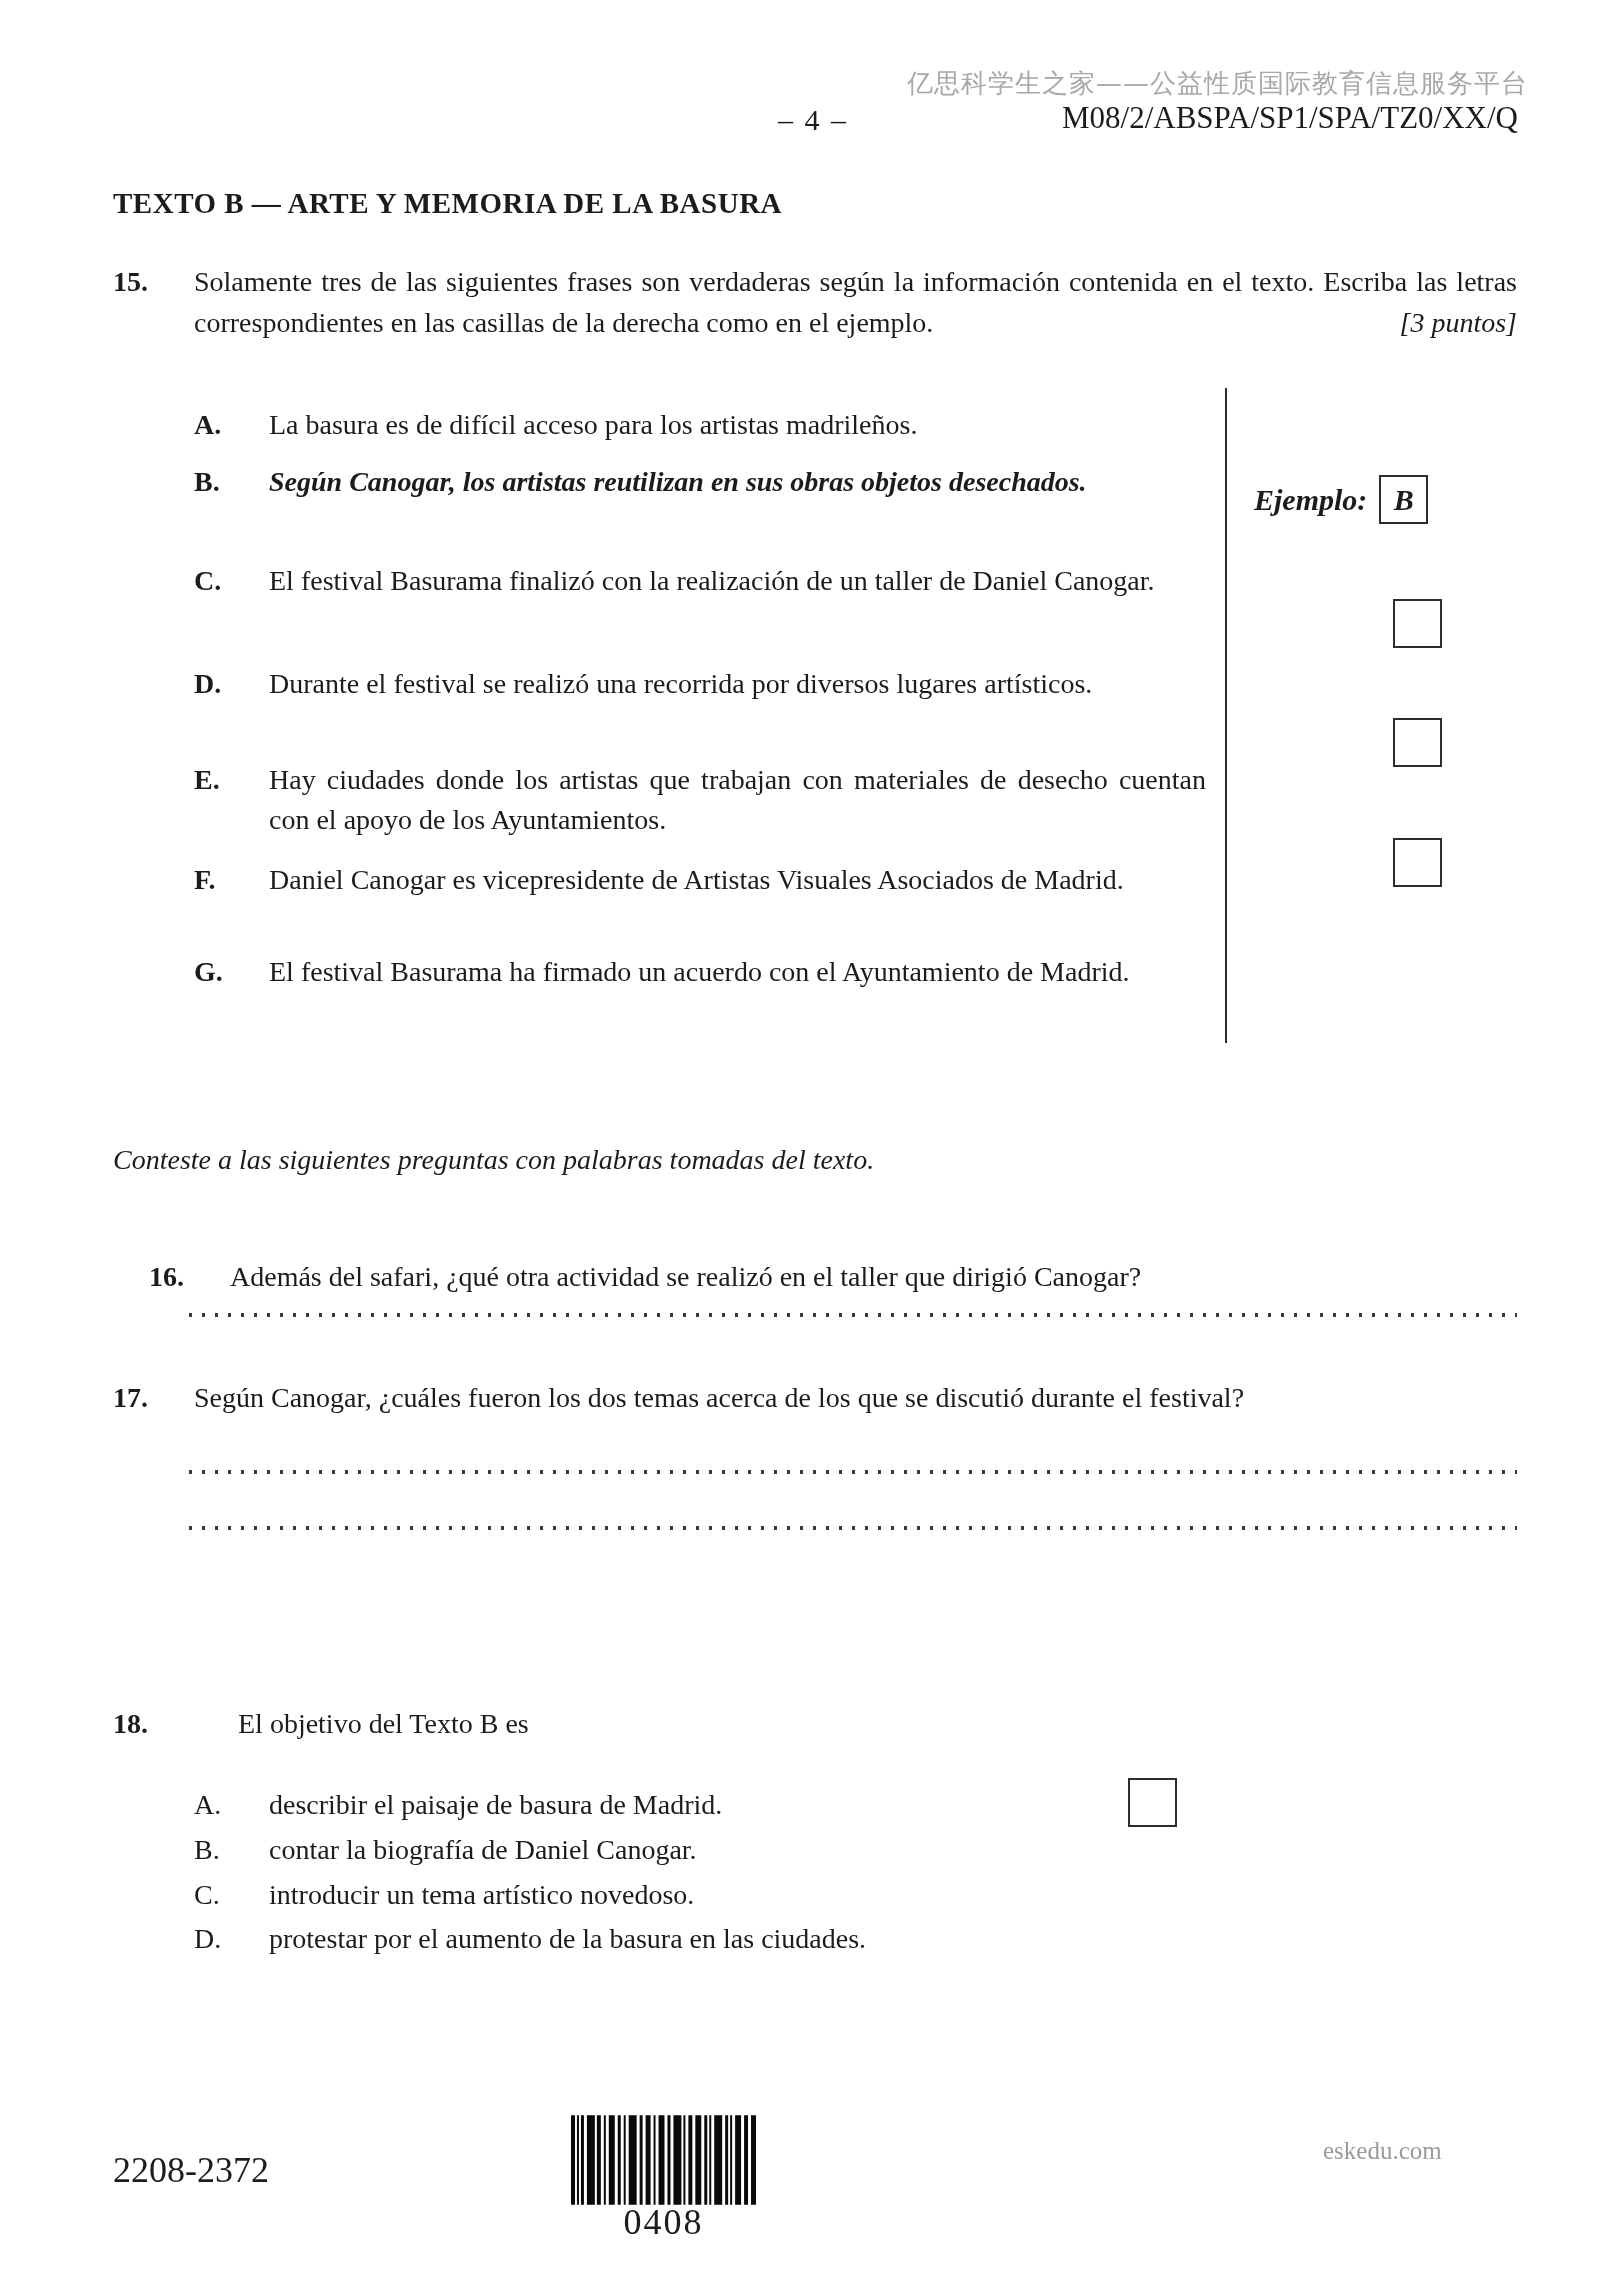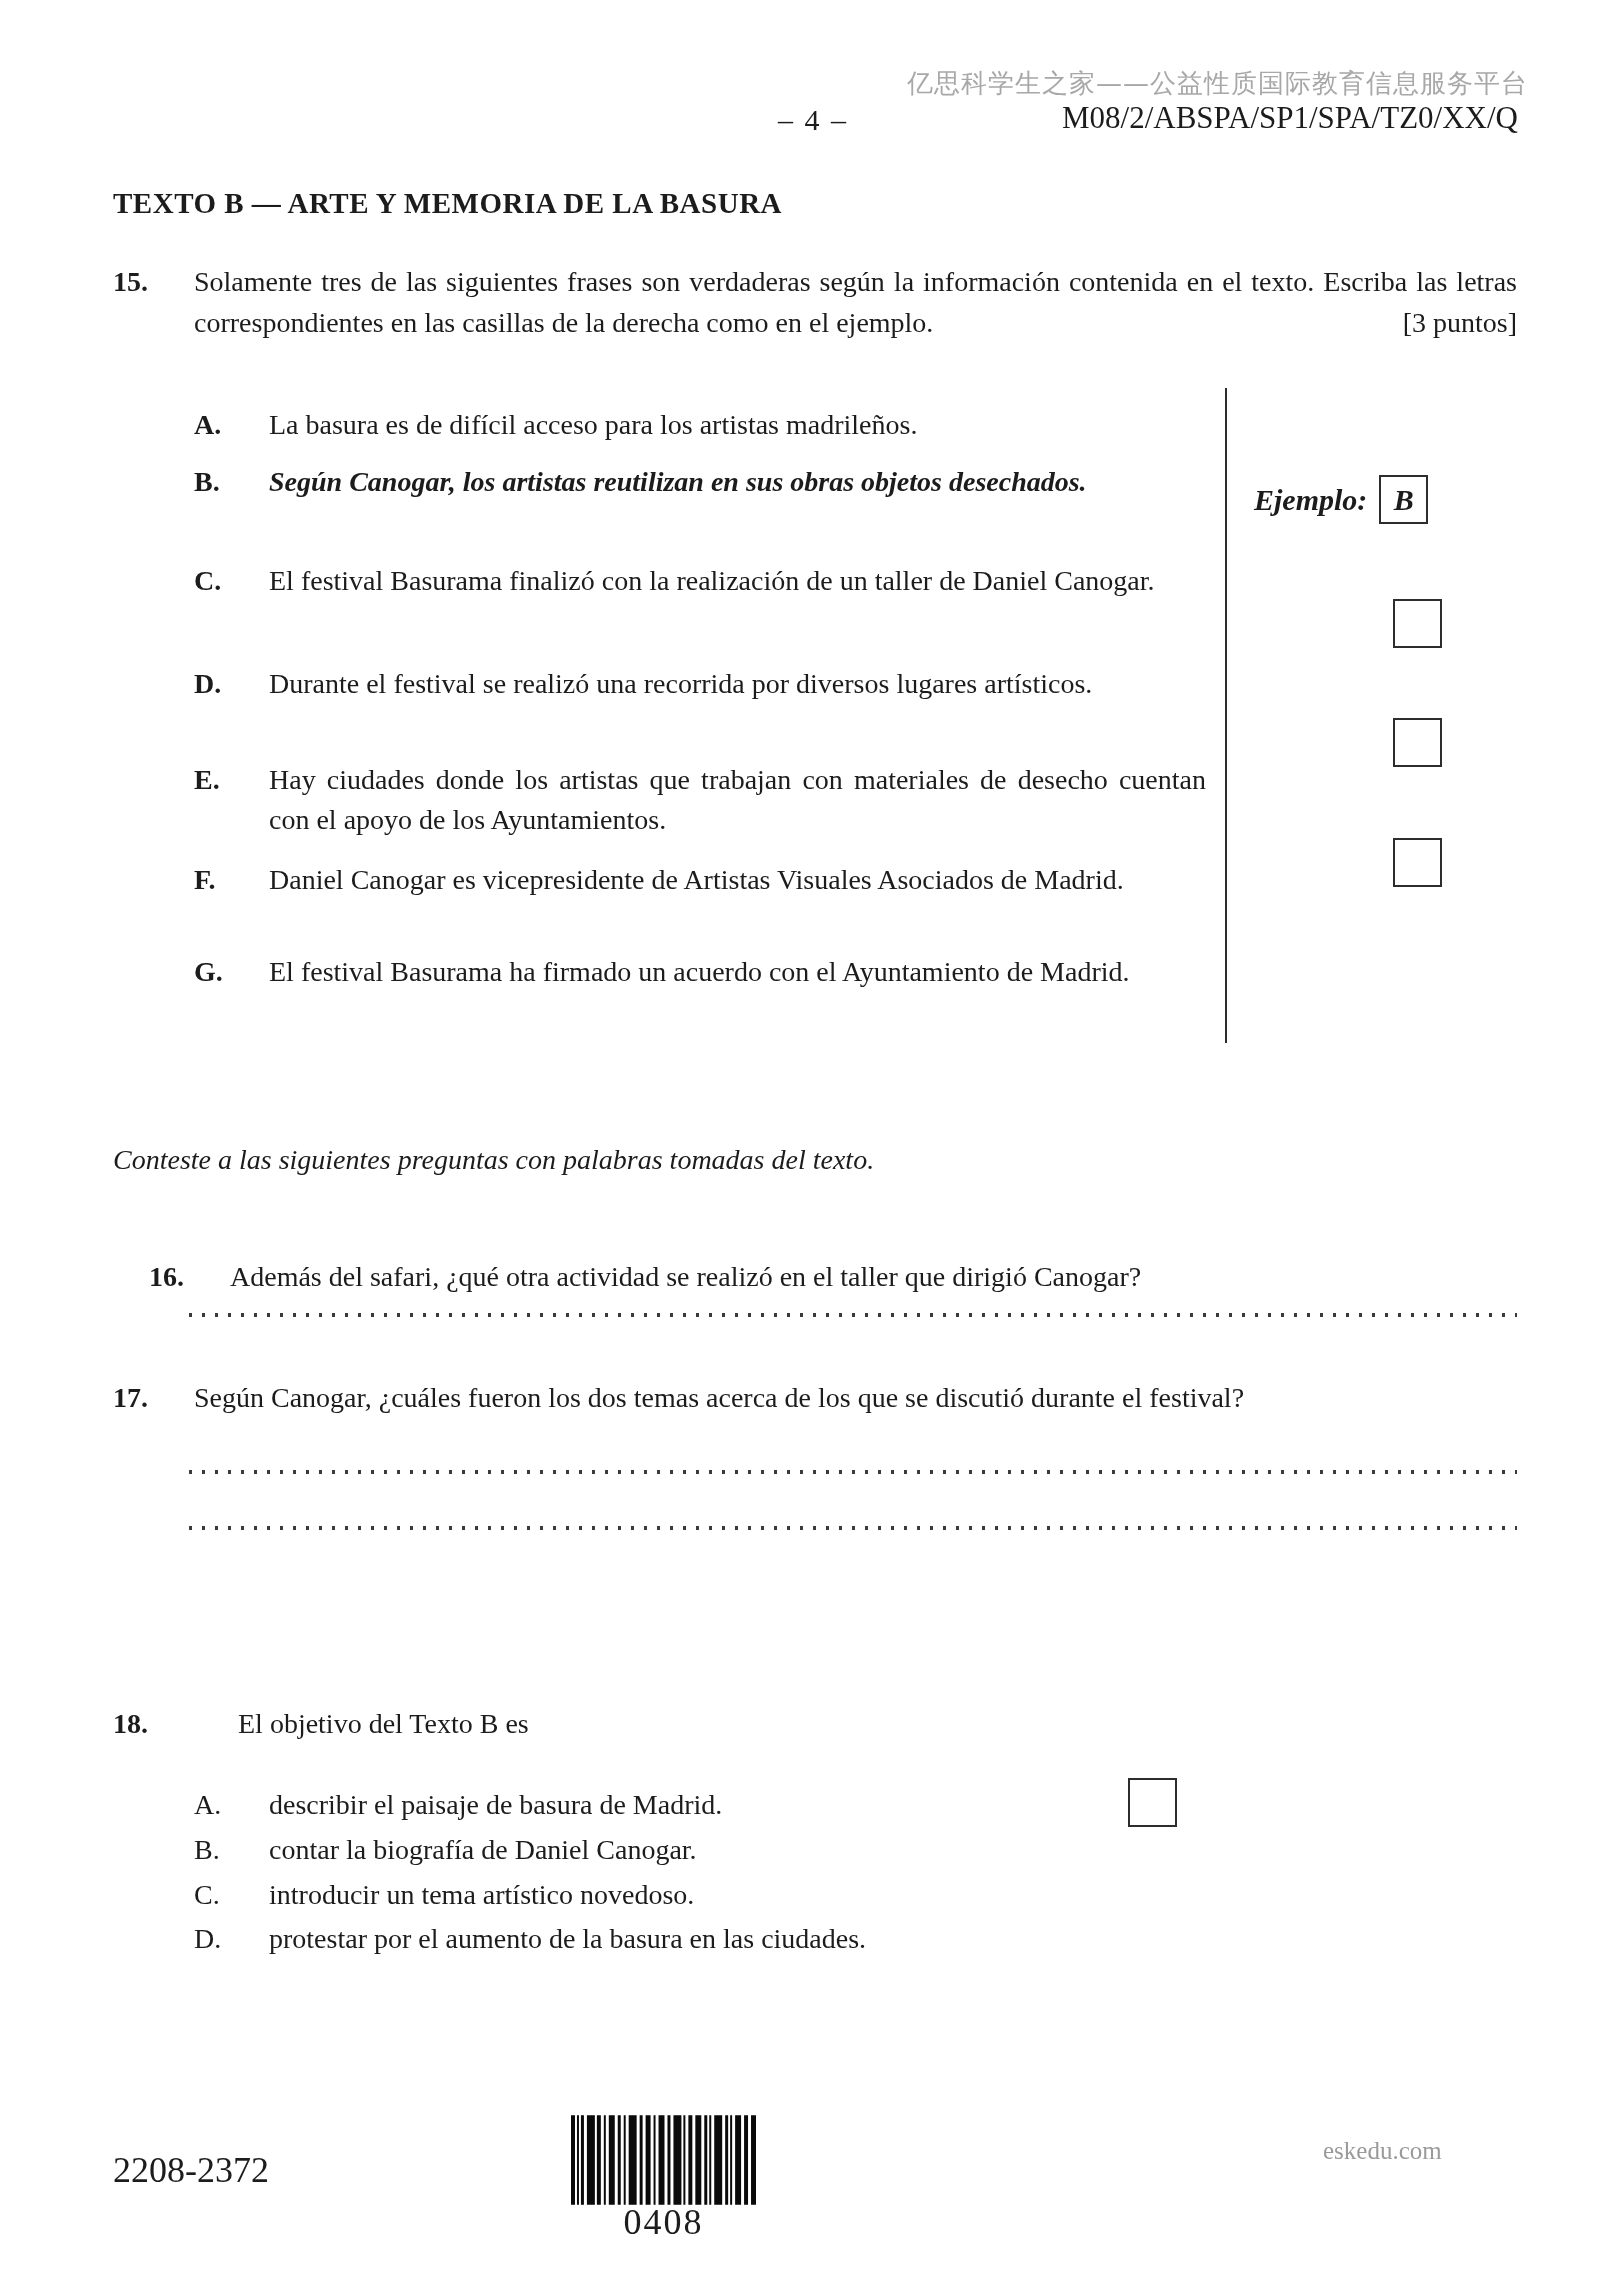--- a/index.html
+++ b/index.html
@@ -24,21 +24,21 @@
   }
   .page-num { top: 103px; left: 778px; font-size: 30px; letter-spacing: 2px; }
   .paper-code { top: 100px; right: 105px; font-size: 31px; }
 
   .doc-title { top: 187px; left: 113px; font-size: 29px; font-weight: bold; letter-spacing: 0.5px; }
 
   
   .qblock { left: 113px; display: flex; }
   .qnum { width: 81px; font-size: 28px; font-weight: bold; line-height: 41px; flex: 0 0 81px; }
   .qtext { width: 1323px; font-size: 28px; line-height: 41px; text-align: justify; position: relative; }
-  .points { position: absolute; right: 0; bottom: 0; }
+  .points { position: absolute; right: 0; bottom: 0; font-style: italic; }
 
   
   .opt { position: absolute; left: 194px; display: flex; }
   .opt .letter { width: 75px; flex: 0 0 75px; font-size: 28px; font-weight: bold; line-height: 40px; }
   .opt .otext { width: 937px; font-size: 28px; line-height: 40px; text-align: justify; }
   .opt.em .otext { font-weight: bold; font-style: italic; }
 
   .divider { left: 1225px; top: 388px; width: 2px; height: 655px; background: #2d2d2d; }
 
   .example-row { top: 475px; left: 1254px; display: flex; align-items: center; }

